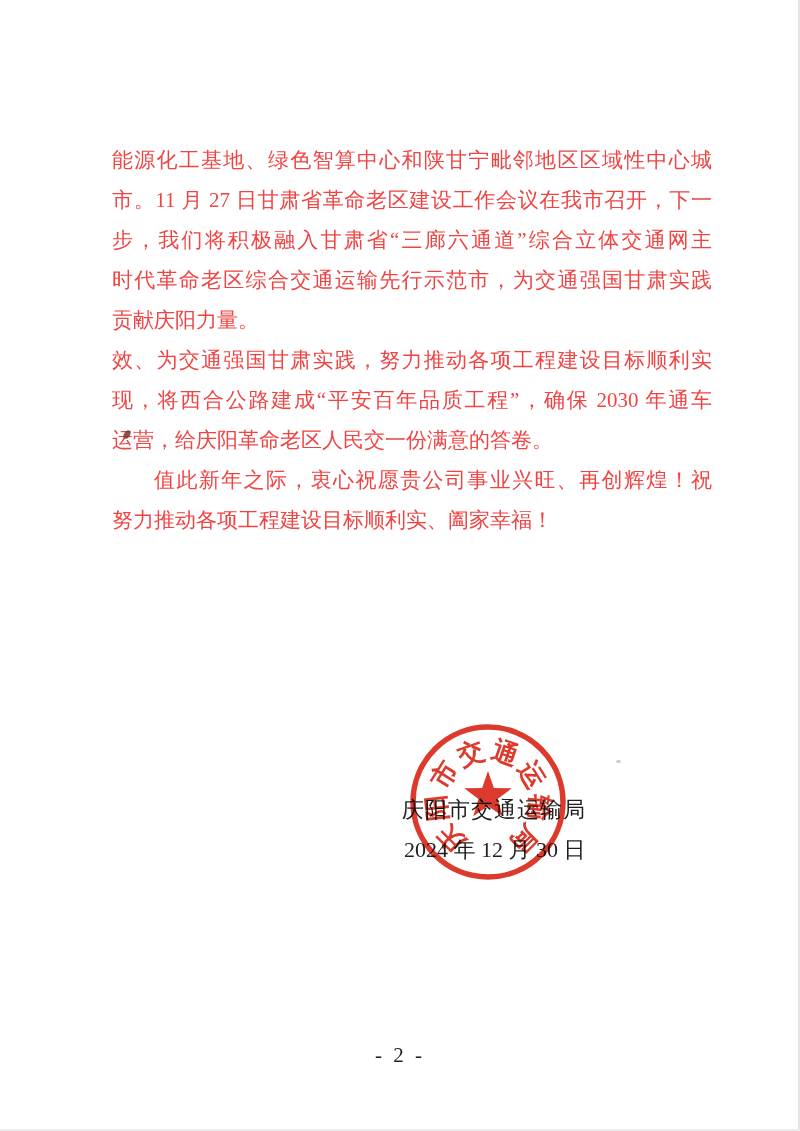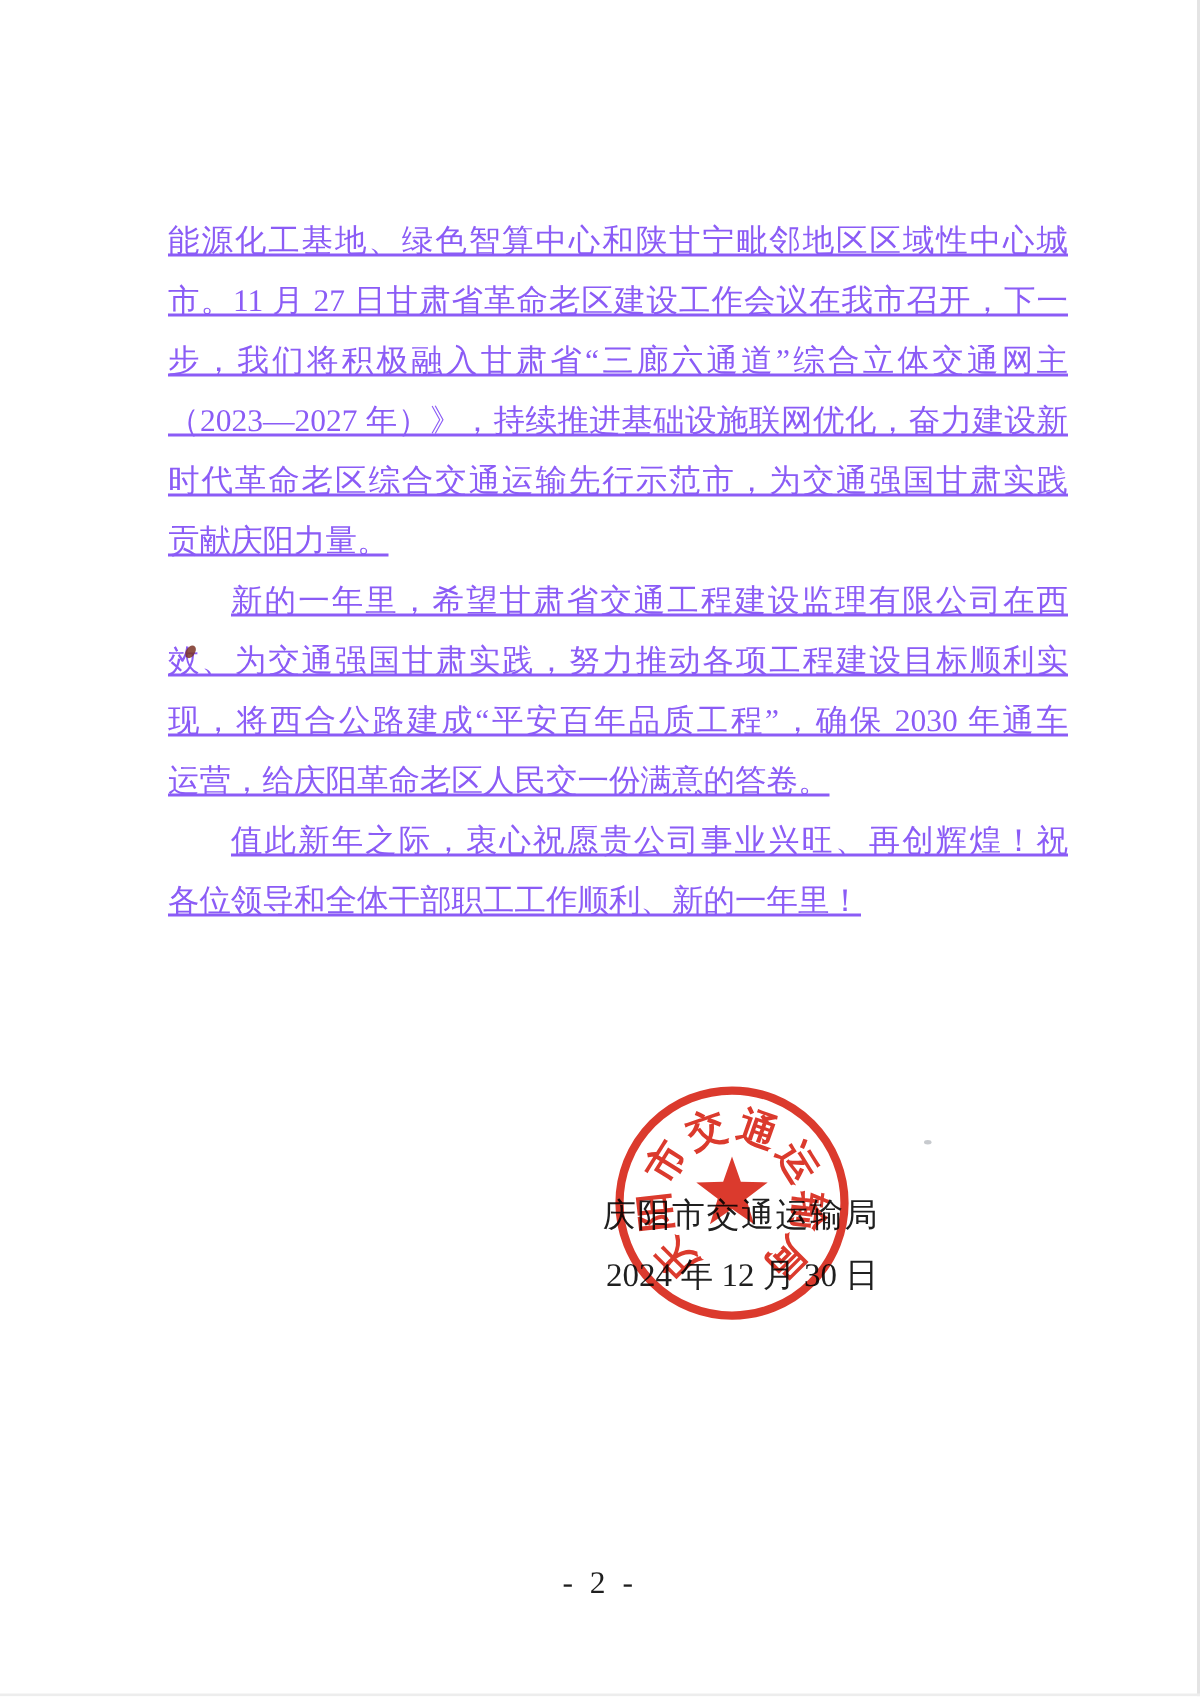--- a/index.html
+++ b/index.html
@@ -10,21 +10,21 @@
     font-family:"Liberation Serif","DejaVu Serif",serif;
     overflow:hidden;
   }
   
   .edge-right  { position:absolute; top:0; right:0; width:2px; height:100%; background:#e4e4e4; }
   .edge-bottom { position:absolute; left:0; bottom:0; width:100%; height:2px; background:#ededed; }
 
   
   .body-text {
     position:absolute; left:112px; top:140px; width:600px;
-    font-size:21px; line-height:40px; color:#8b5cf6;text-decoration:underline;
+    font-size:21px; line-height:40px; color:#ef4444;
   }
   .line { text-align:justify; text-align-last:justify; }
   .line.para-end { text-align:center; text-align-last:left; }
   .line.indent { padding-left:42px; }
 
   
   .speck {
     position:absolute; left:124px; top:430px;
     width:6px; height:9px;
     background:#7b3226; border-radius:60% 40% 55% 45%;
@@ -59,33 +59,31 @@
 </head>
 <body>
 
 <div class="page">
 
   <div class="body-text">
     <div>
       <div class="line">能源化工基地、绿色智算中心和陕甘宁毗邻地区区域性中心城</div>
       <div class="line">市。11 月 27 日甘肃省革命老区建设工作会议在我市召开，下一</div>
       <div class="line">步，我们将积极融入甘肃省“三廊六通道”综合立体交通网主</div>
-      <div class="line">（2023—2027 年）》，持续推进基础设施联网优化，奋力建设新</div>
       <div class="line">时代革命老区综合交通运输先行示范市，为交通强国甘肃实践</div>
       <div class="line para-end">贡献庆阳力量。</div>
     </div>
     <div>
-      <div class="line indent">新的一年里，希望甘肃省交通工程建设监理有限公司在西</div>
       <div class="line">效、为交通强国甘肃实践，努力推动各项工程建设目标顺利实</div>
       <div class="line">现，将西合公路建成“平安百年品质工程”，确保 2030 年通车</div>
       <div class="line para-end">运营，给庆阳革命老区人民交一份满意的答卷。</div>
     </div>
     <div>
       <div class="line indent">值此新年之际，衷心祝愿贵公司事业兴旺、再创辉煌！祝</div>
-      <div class="line para-end">各位领导和全体干部职工工作顺利、新的一年里！</div>
+      <div class="line para-end">努力推动各项工程建设目标顺利实、阖家幸福！</div>
     </div>
   </div>
 
   <div class="speck"></div>
   <div class="scan-dot"></div>
 
   <div class="sig-org">庆阳市交通运输局</div>
   <div class="sig-date">2024 年 12 月 30 日</div>
 
   <svg class="seal" viewBox="0 0 176 176" xmlns="http://www.w3.org/2000/svg">

